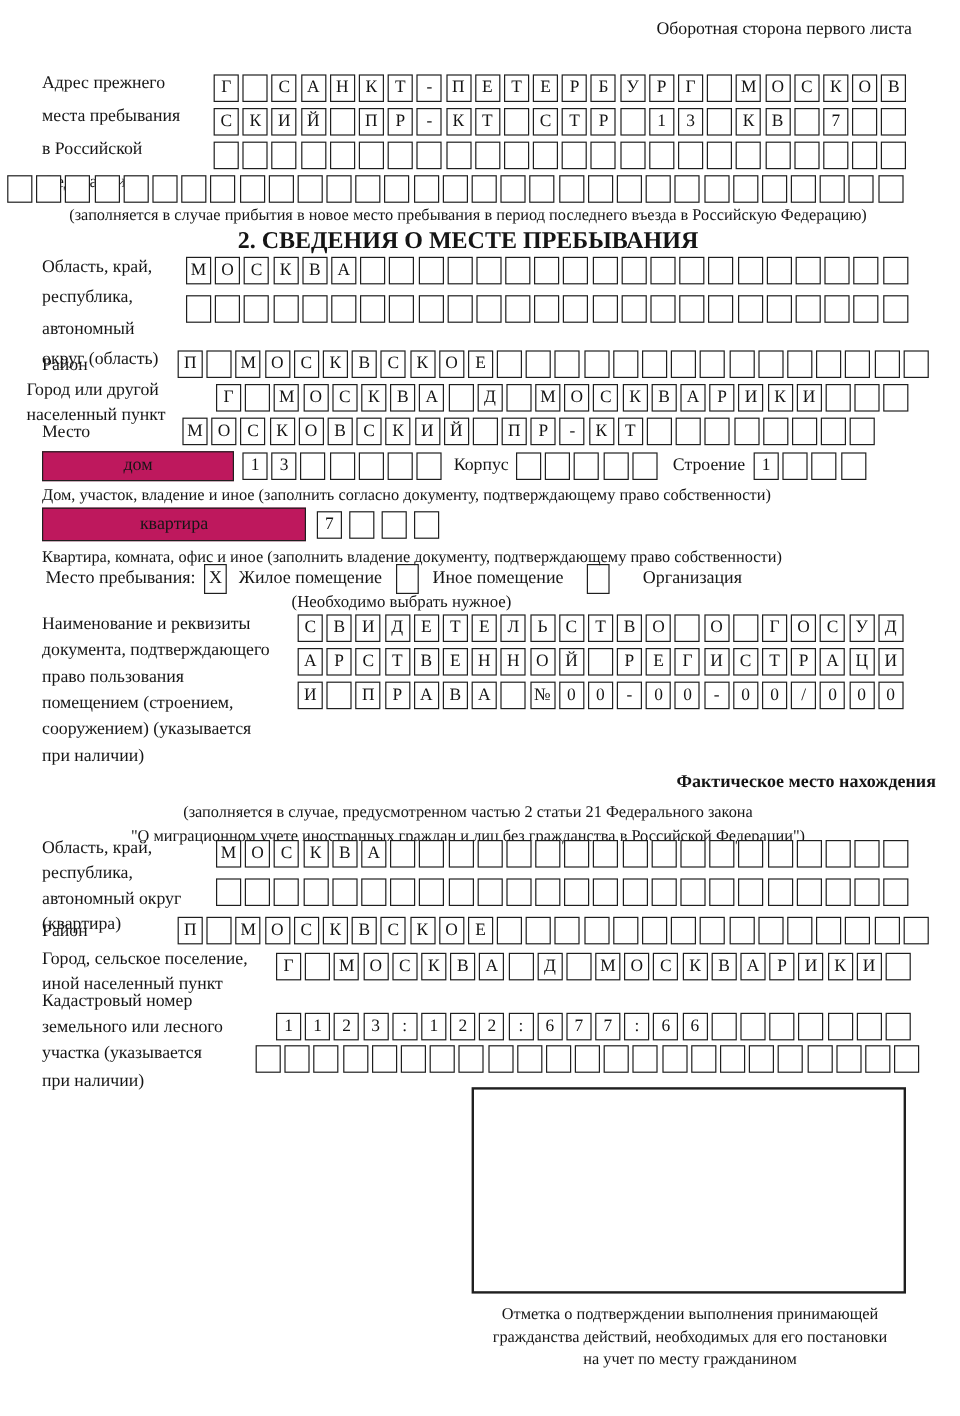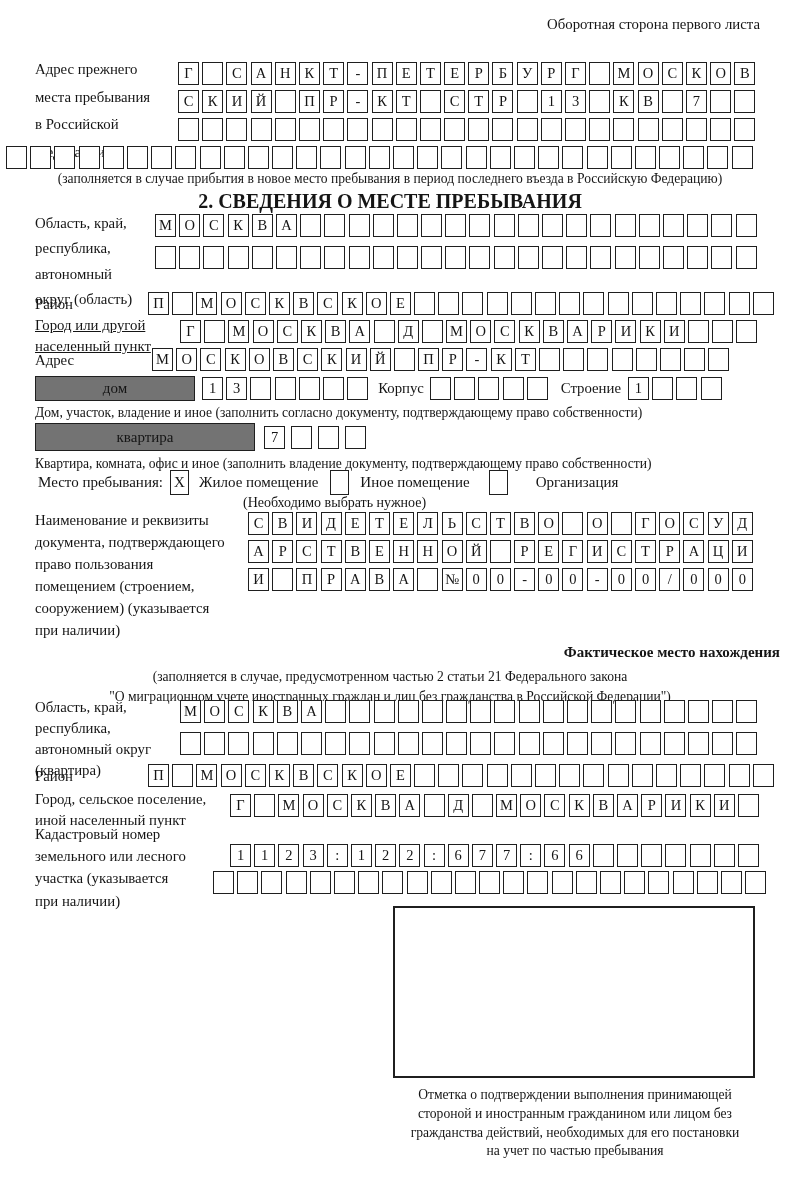--- a/index.html
+++ b/index.html
@@ -13,21 +13,21 @@
   .lines div{white-space:nowrap;}
   .lh27 div{line-height:27.6px;}
   .lh25 div{line-height:25.4px;}
   .lh22 div{line-height:22px;}
   .lh21 div{line-height:21px;}
   .lh24 div{line-height:22.2px;}
   .cells{display:flex;gap:3.2px;}
   .cell{flex:none;width:21px;height:23px;border:1.6px solid #1f1f1f;box-sizing:border-box;
         display:flex;align-items:center;justify-content:center;font-size:14.5px;background:#fff;}
   .wbox{border:1.6px solid #1f1f1f;box-sizing:border-box;display:flex;align-items:center;
-        justify-content:center;font-size:15px;background:#737373;flex:none;}
+        justify-content:center;font-size:15px;background:#be185d;flex:none;}
   .cb{flex:none;width:19px;height:25px;border:1.6px solid #1f1f1f;box-sizing:border-box;
       display:flex;align-items:center;justify-content:center;font-size:15px;}
   .frow{display:flex;align-items:center;}
   .cap div{line-height:18.8px;}
 </style>
 </head>
 <body>
 
 <div class="page">
 
@@ -238,21 +238,21 @@
       <span class="cell"></span>
       <span class="cell"></span>
       <span class="cell"></span>
       <span class="cell"></span>
       <span class="cell"></span>
       <span class="cell"></span>
       <span class="cell"></span>
       <span class="cell"></span>
     </div>
 
-  <div class="abs lbl lines lh21" style="left:35px;top:315px;text-decoration:underline;">
+  <div class="abs lbl lines lh21" style="left:22px;top:315px;">
     <div>Город или другой</div>
     <div>населенный пункт</div>
   </div>
   <div class="abs cells" style="left:180px;top:320px;">
       <span class="cell">Г</span>
       <span class="cell"></span>
       <span class="cell">М</span>
       <span class="cell">О</span>
       <span class="cell">С</span>
       <span class="cell">К</span>
@@ -269,21 +269,21 @@
       <span class="cell">А</span>
       <span class="cell">Р</span>
       <span class="cell">И</span>
       <span class="cell">К</span>
       <span class="cell">И</span>
       <span class="cell"></span>
       <span class="cell"></span>
       <span class="cell"></span>
     </div>
 
-  <div class="abs lbl" style="left:35px;top:352px;">Адрес</div>
+  <div class="abs lbl" style="left:35px;top:352px;">Место</div>
   <div class="abs cells" style="left:152px;top:348px;">
       <span class="cell">М</span>
       <span class="cell">О</span>
       <span class="cell">С</span>
       <span class="cell">К</span>
       <span class="cell">О</span>
       <span class="cell">В</span>
       <span class="cell">С</span>
       <span class="cell">К</span>
       <span class="cell">И</span>
@@ -607,18 +607,17 @@
       <span class="cell"></span>
       <span class="cell"></span>
       <span class="cell"></span>
       <span class="cell"></span>
       <span class="cell"></span>
     </div>
 
   <div class="abs" style="left:393px;top:906px;width:362px;height:172px;border:2px solid #1f1f1f;box-sizing:border-box;background:#fff;"></div>
   <div class="abs sm cap" style="left:390px;top:1086px;width:370px;text-align:center;">
     <div>Отметка о подтверждении выполнения принимающей</div>
-    <div>стороной и иностранным гражданином или лицом без</div>
     <div>гражданства действий, необходимых для его постановки</div>
-    <div>на учет по частью пребывания</div>
+    <div>на учет по месту гражданином</div>
   </div>
 
 </div>
 
 </body></html>

